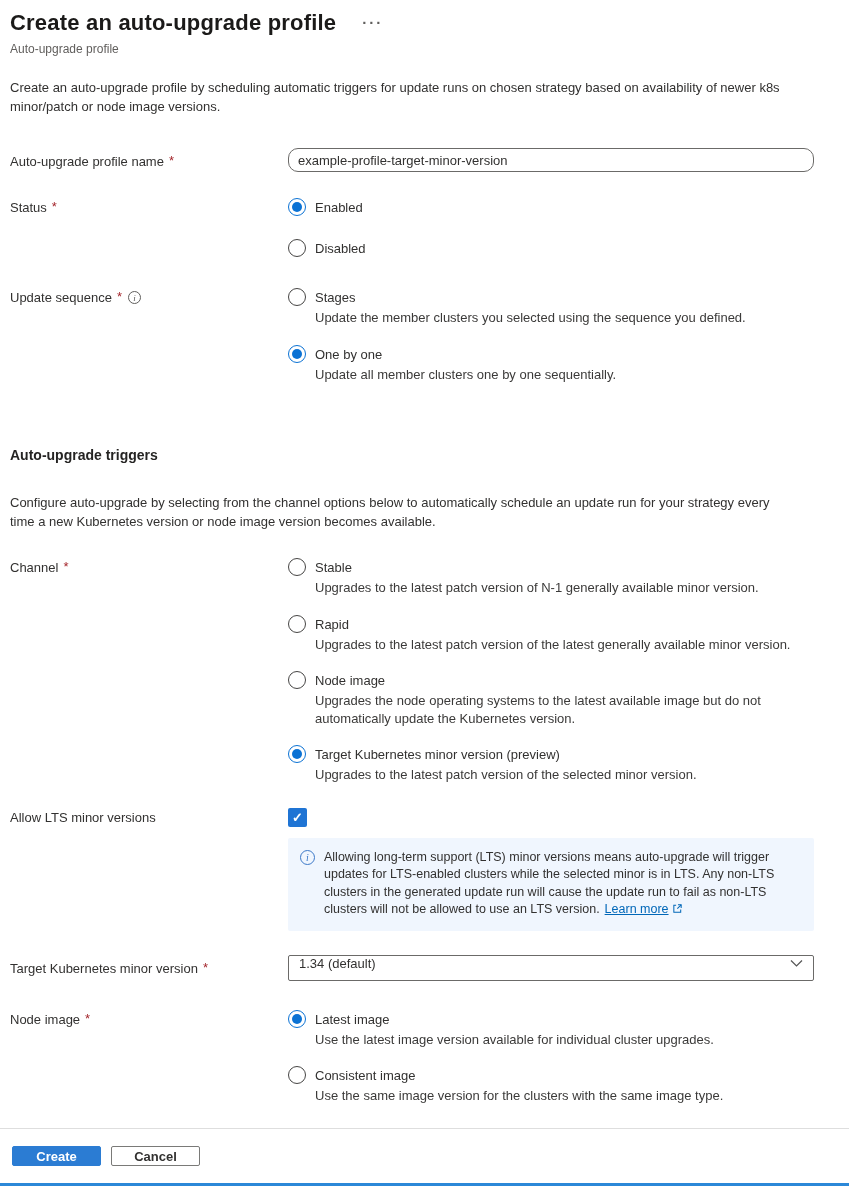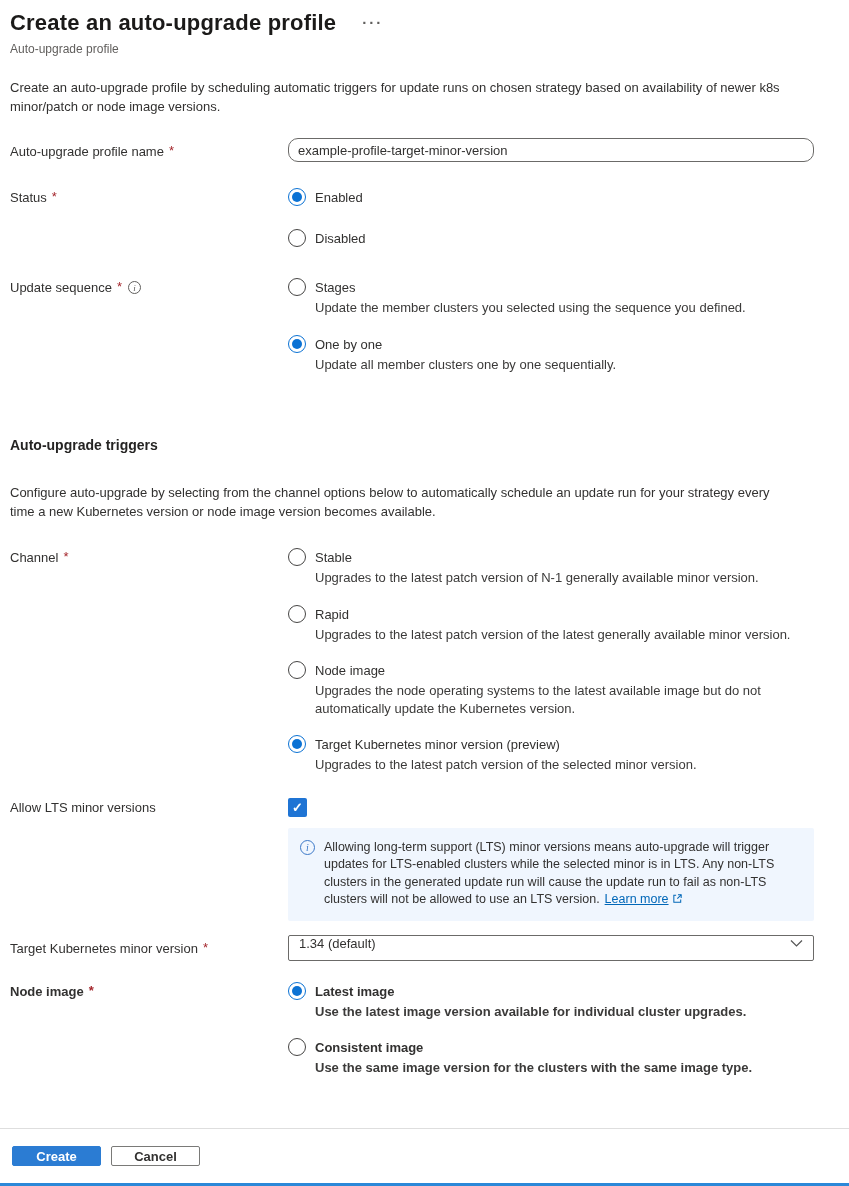--- a/index.html
+++ b/index.html
@@ -80,27 +80,27 @@
   .footer { position: absolute; top: 1128px; left: 0; right: 0;
             border-top: 1px solid #dedede; padding: 17px 0 0 12px; display: flex; gap: 10px; }
   .btn { height: 20px; min-width: 89px; font-size: 13px; font-weight: 700;
          border-radius: 2px; cursor: pointer; font-family: "Liberation Sans", sans-serif; }
   .btn-primary { background: #2b7cd3; color: #fff; border: 1px solid #2b7cd3; }
   .btn-secondary { background: #fff; color: #323130; border: 1px solid #7a7a78; }
 
   .bottom-bar { position: absolute; left: 0; right: 0; bottom: 0; height: 3px; background: #2b88d8; }
 
   
-  .mt-row1 { margin-top: 22px; }
+  .mt-row1 { margin-top: 32px; }
   .mt-row2 { margin-top: 26px; }
   .mt-row3 { margin-top: 30px; }
   .mt-channel { margin-top: 27px; }
   .mt-lts { margin-top: 24px; }
-  .mt-target { margin-top: 14px; }
-  .mt-node { margin-top: 21px; font-weight: bold; }
+  .mt-target { margin-top: 24px; }
+  .mt-node { margin-top: 29px; }
 </style>
 </head>
 <body>
 
 <div class="page">
 
   <div class="title-row">
     <h1>Create an auto-upgrade profile</h1>
     <span class="more">···</span>
   </div>

